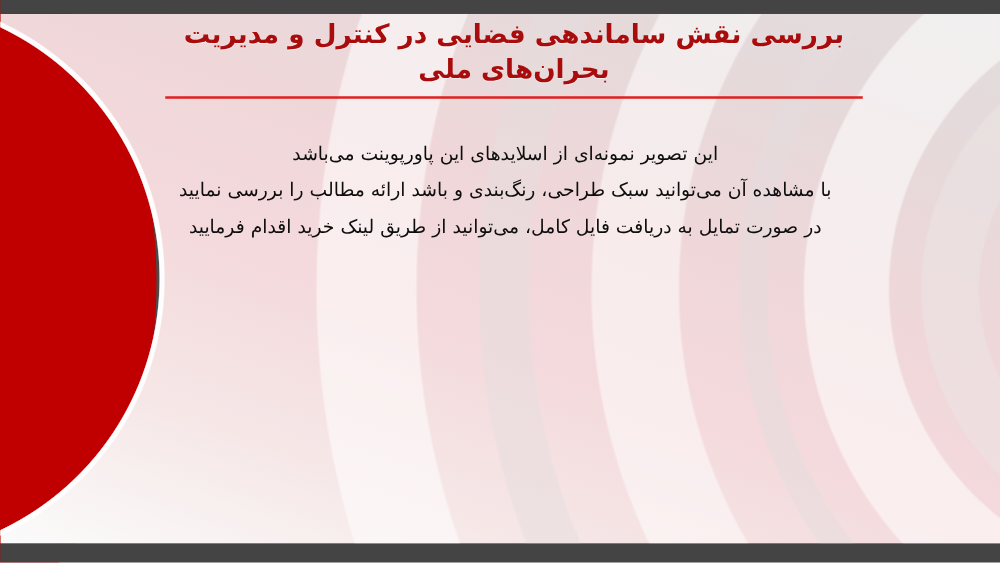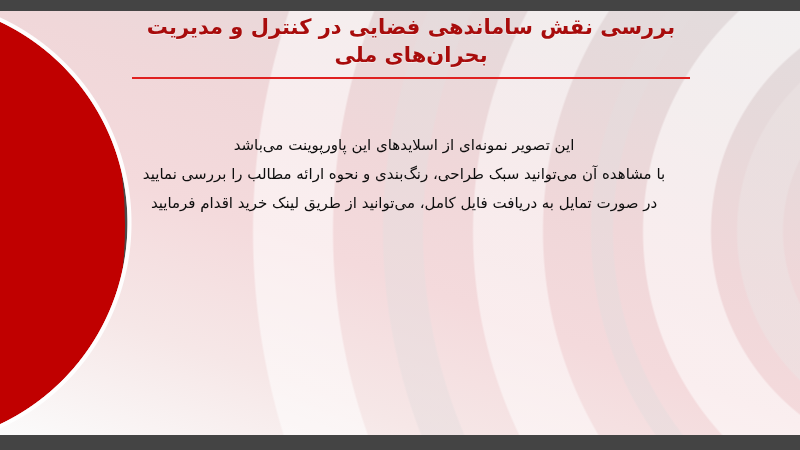--- a/index.html
+++ b/index.html
@@ -116,21 +116,21 @@
   .title-rule {
     margin-top: 7px;
     height: 0;
     border-top: 2px solid #e02020;
     width: 100%;
   }
 
   
   .body-block {
     position: absolute;
-    top: 134px;
+    top: 112px;
     left: 140px;
     width: 528px;
     z-index: 5;
     direction: rtl;
     text-align: center;
   }
   .body-line {
     margin: 0 0 6px 0;
     color: #0d0d0d;
     font-size: 15px;
@@ -155,17 +155,17 @@
   </div>
 
   <div class="title-block">
     <h1 class="title-text">بررسی نقش ساماندهی فضایی در کنترل و مدیریت
 بحران‌های ملی</h1>
     <div class="title-rule"></div>
   </div>
 
   <div class="body-block">
     <p class="body-line">این تصویر نمونه‌ای از اسلایدهای این پاورپوینت می‌باشد</p>
-    <p class="body-line">با مشاهده آن می‌توانید سبک طراحی، رنگ‌بندی و نحوه ارائه مطالب را بررسی نمایید</p>
+    <p class="body-line">با مشاهده آن می‌توانید سبک طراحی، رنگ‌بندی و باشد ارائه مطالب را بررسی نمایید</p>
     <p class="body-line">در صورت تمایل به دریافت فایل کامل، می‌توانید از طریق لینک خرید اقدام فرمایید</p>
   </div>
 
 </div>
 
 </body></html>

